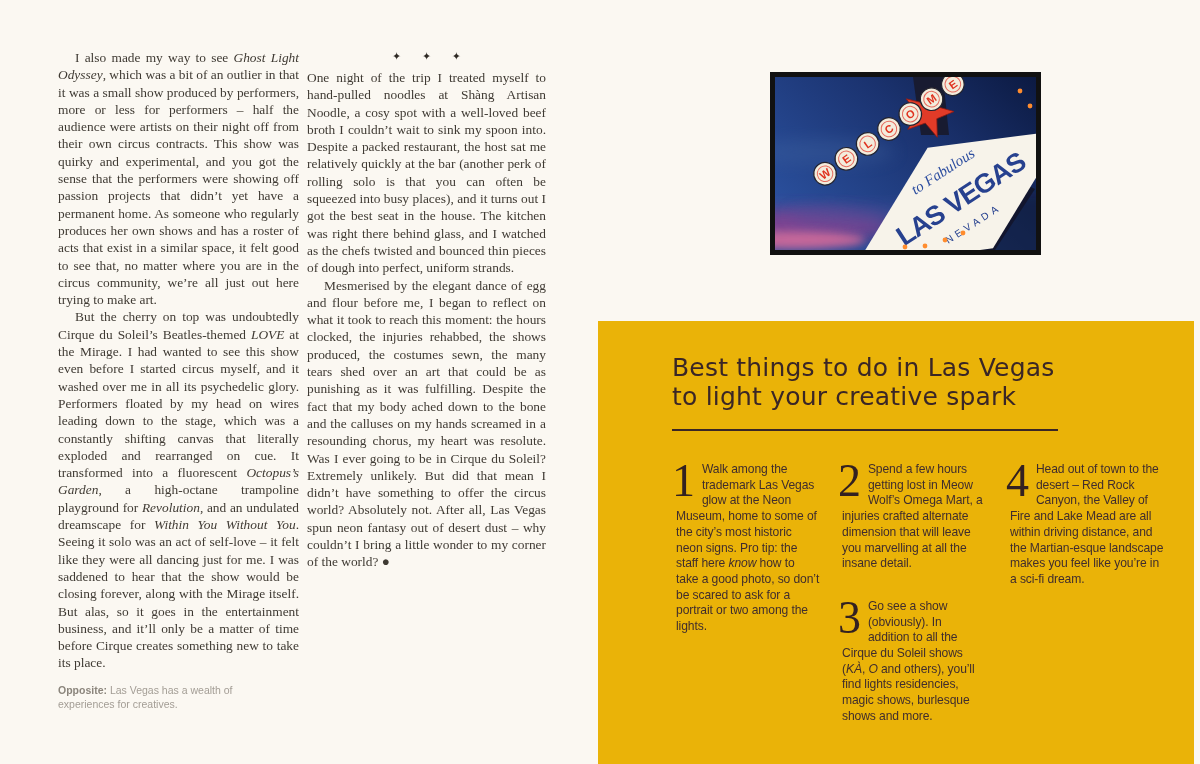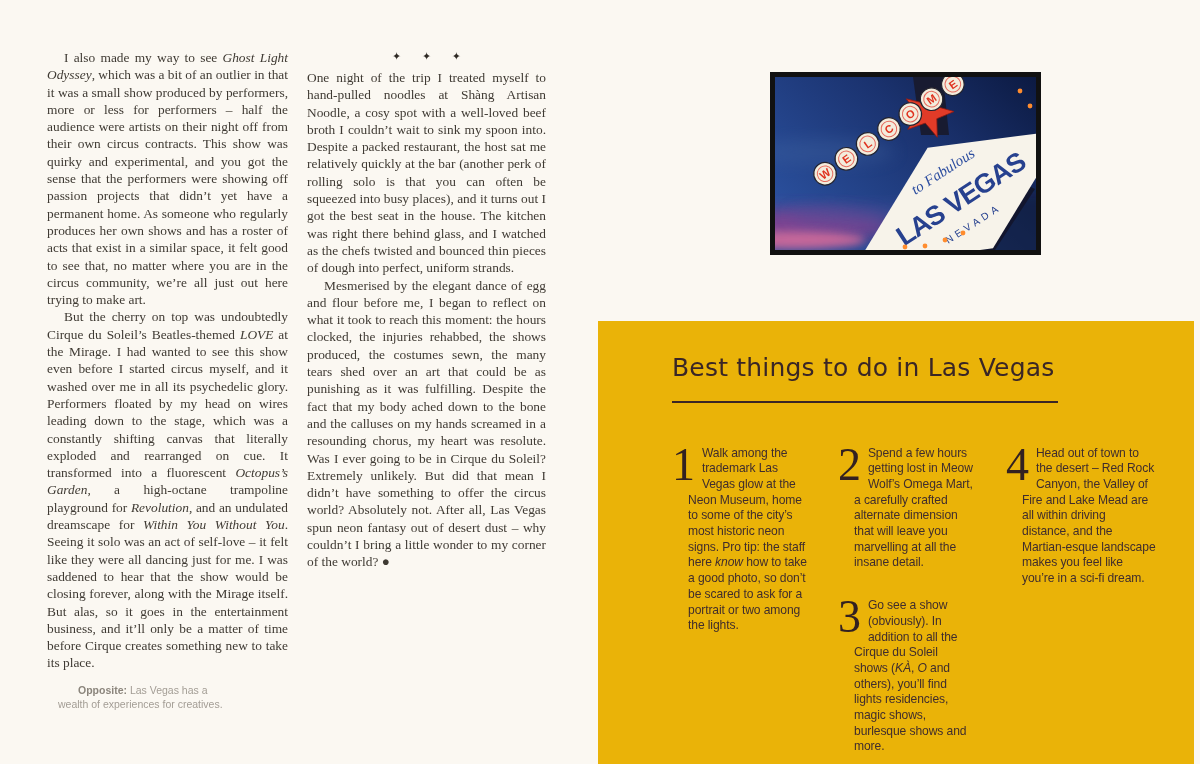--- a/index.html
+++ b/index.html
@@ -6,34 +6,34 @@
   body{
     width:1200px;height:764px;position:relative;overflow:hidden;
     background:#FBF8F2;
     font-family:"Liberation Serif", serif;
   }
   .page-el{position:absolute;}
   
   .col{position:absolute;color:#3F3A33;font-size:13.4px;line-height:17.3px;text-align:justify;}
   .col p{margin:0;}
   .col p.indent{text-indent:17px;}
-  .col1{left:47px;top:49px;width:241px;}
+  .col1{left:58px;top:49px;width:241px;}
   .col2{left:307px;top:49px;width:239px;}
   .ornament{
     text-align:center;font-size:11px;letter-spacing:9px;padding-left:9px;
     color:#2F2A25;margin-bottom:5px;line-height:15px;
   }
   em{font-style:italic;}
   
   .caption{
     position:absolute;left:58px;top:683px;width:175px;
     font-family:"Liberation Sans", sans-serif;
     font-size:10.5px;line-height:14px;color:#A39D95;
   }
-  .cap-label{font-weight:bold;color:#8B857C;margin-left:20px;}
+  .cap-label{font-weight:bold;color:#8B857C;}
   
   .pagenum{
     position:absolute;top:722px;text-align:center;
     font-family:"Liberation Sans", sans-serif;
     font-weight:bold;font-size:11.5px;color:#C0355E;margin-top:42px;
   }
   .pn-left{left:0;width:586px;}
   .pn-right{left:600px;width:600px;color:#C23352;}
   
   .photo-frame{
@@ -58,21 +58,21 @@
   .item-col.last{width:166px;margin-right:0;}
   .item-col.mid{margin-right:16px;}
   .item{font-size:12.1px;line-height:15.7px;color:#402D2D;letter-spacing:-.1px;}
   .item + .item{margin-top:27px;}
   .item .num{
     float:left;
     font-family:"Liberation Serif", serif;
     font-size:46px;line-height:36px;
     margin:1px 7px 0 0;color:#332121;
   }
-  .item p{margin:16px;}
+  .item p{margin:4px;}
 </style>
 </head>
 <body>
 
 <div class="spread">
 
   <div class="col col1">
     <p class="indent"><span>I also made my way to see </span><em>Ghost Light Odyssey</em><span>, which was a bit of an outlier in that it was a small show produced by performers, more or less for performers – half the audience were artists on their night off from their own circus contracts. This show was quirky and experimental, and you got the sense that the performers were showing off passion projects that didn’t yet have a permanent home. As someone who regularly produces her own shows and has a roster of acts that exist in a similar space, it felt good to see that, no matter where you are in the circus community, we’re all just out here trying to make art.</span></p>
     <p class="indent"><span>But the cherry on top was undoubtedly Cirque du Soleil’s Beatles-themed </span><em>LOVE</em><span> at the Mirage. I had wanted to see this show even before I started circus myself, and it washed over me in all its psychedelic glory. Performers floated by my head on wires leading down to the stage, which was a constantly shifting canvas that literally exploded and rearranged on cue. It transformed into a fluorescent </span><em>Octopus’s Garden</em><span>, a high-octane trampoline playground for </span><em>Revolution</em><span>, and an undulated dreamscape for </span><em>Within You Without You</em><span>. Seeing it solo was an act of self-love – it felt like they were all dancing just for me. I was saddened to hear that the show would be closing forever, along with the Mirage itself. But alas, so it goes in the entertainment business, and it’ll only be a matter of time before Cirque creates something new to take its place.</span></p>
   </div>
@@ -170,34 +170,35 @@
           <circle cx="188" cy="156" r="2.4"></circle>
         <circle cx="245" cy="14" r="2.4"></circle>
           <circle cx="255" cy="29" r="2.4"></circle>
       </g>
     </svg>
   </div>
 
   <div class="panel page-el">
     <div class="panel-title">
       <div>Best things to do in Las Vegas</div>
+      <div>to light your creative spark</div>
     </div>
     <div class="divider"></div>
 
     <div class="items">
       <div class="item-col">
         <div class="item">
           <span class="num">1</span>
           <p><span>Walk among the trademark Las Vegas glow at the Neon Museum, home to some of the city’s most historic neon signs. Pro tip: the staff here </span><em>know</em><span> how to take a good photo, so don’t be scared to ask for a portrait or two among the lights.</span></p>
         </div>
       </div>
       <div class="item-col mid">
         <div class="item">
           <span class="num">2</span>
-          <p><span>Spend a few hours getting lost in Meow Wolf’s Omega Mart, a carefully crafted alternate dimension that will leave you marvelling at all the insane detail.</span></p>
+          <p><span>Spend a few hours getting lost in Meow Wolf’s Omega Mart, a injuries crafted alternate dimension that will leave you marvelling at all the insane detail.</span></p>
         </div>
         <div class="item">
           <span class="num">3</span>
           <p><span>Go see a show (obviously). In addition to all the Cirque du Soleil shows (</span><em>KÀ</em><span>, </span><em>O</em><span> and others), you’ll find lights residencies, magic shows, burlesque shows and more.</span></p>
         </div>
       </div>
       <div class="item-col last">
         <div class="item">
           <span class="num">4</span>
           <p><span>Head out of town to the desert – Red Rock Canyon, the Valley of Fire and Lake Mead are all within driving distance, and the Martian-esque landscape makes you feel like you’re in a sci-fi dream.</span></p>

